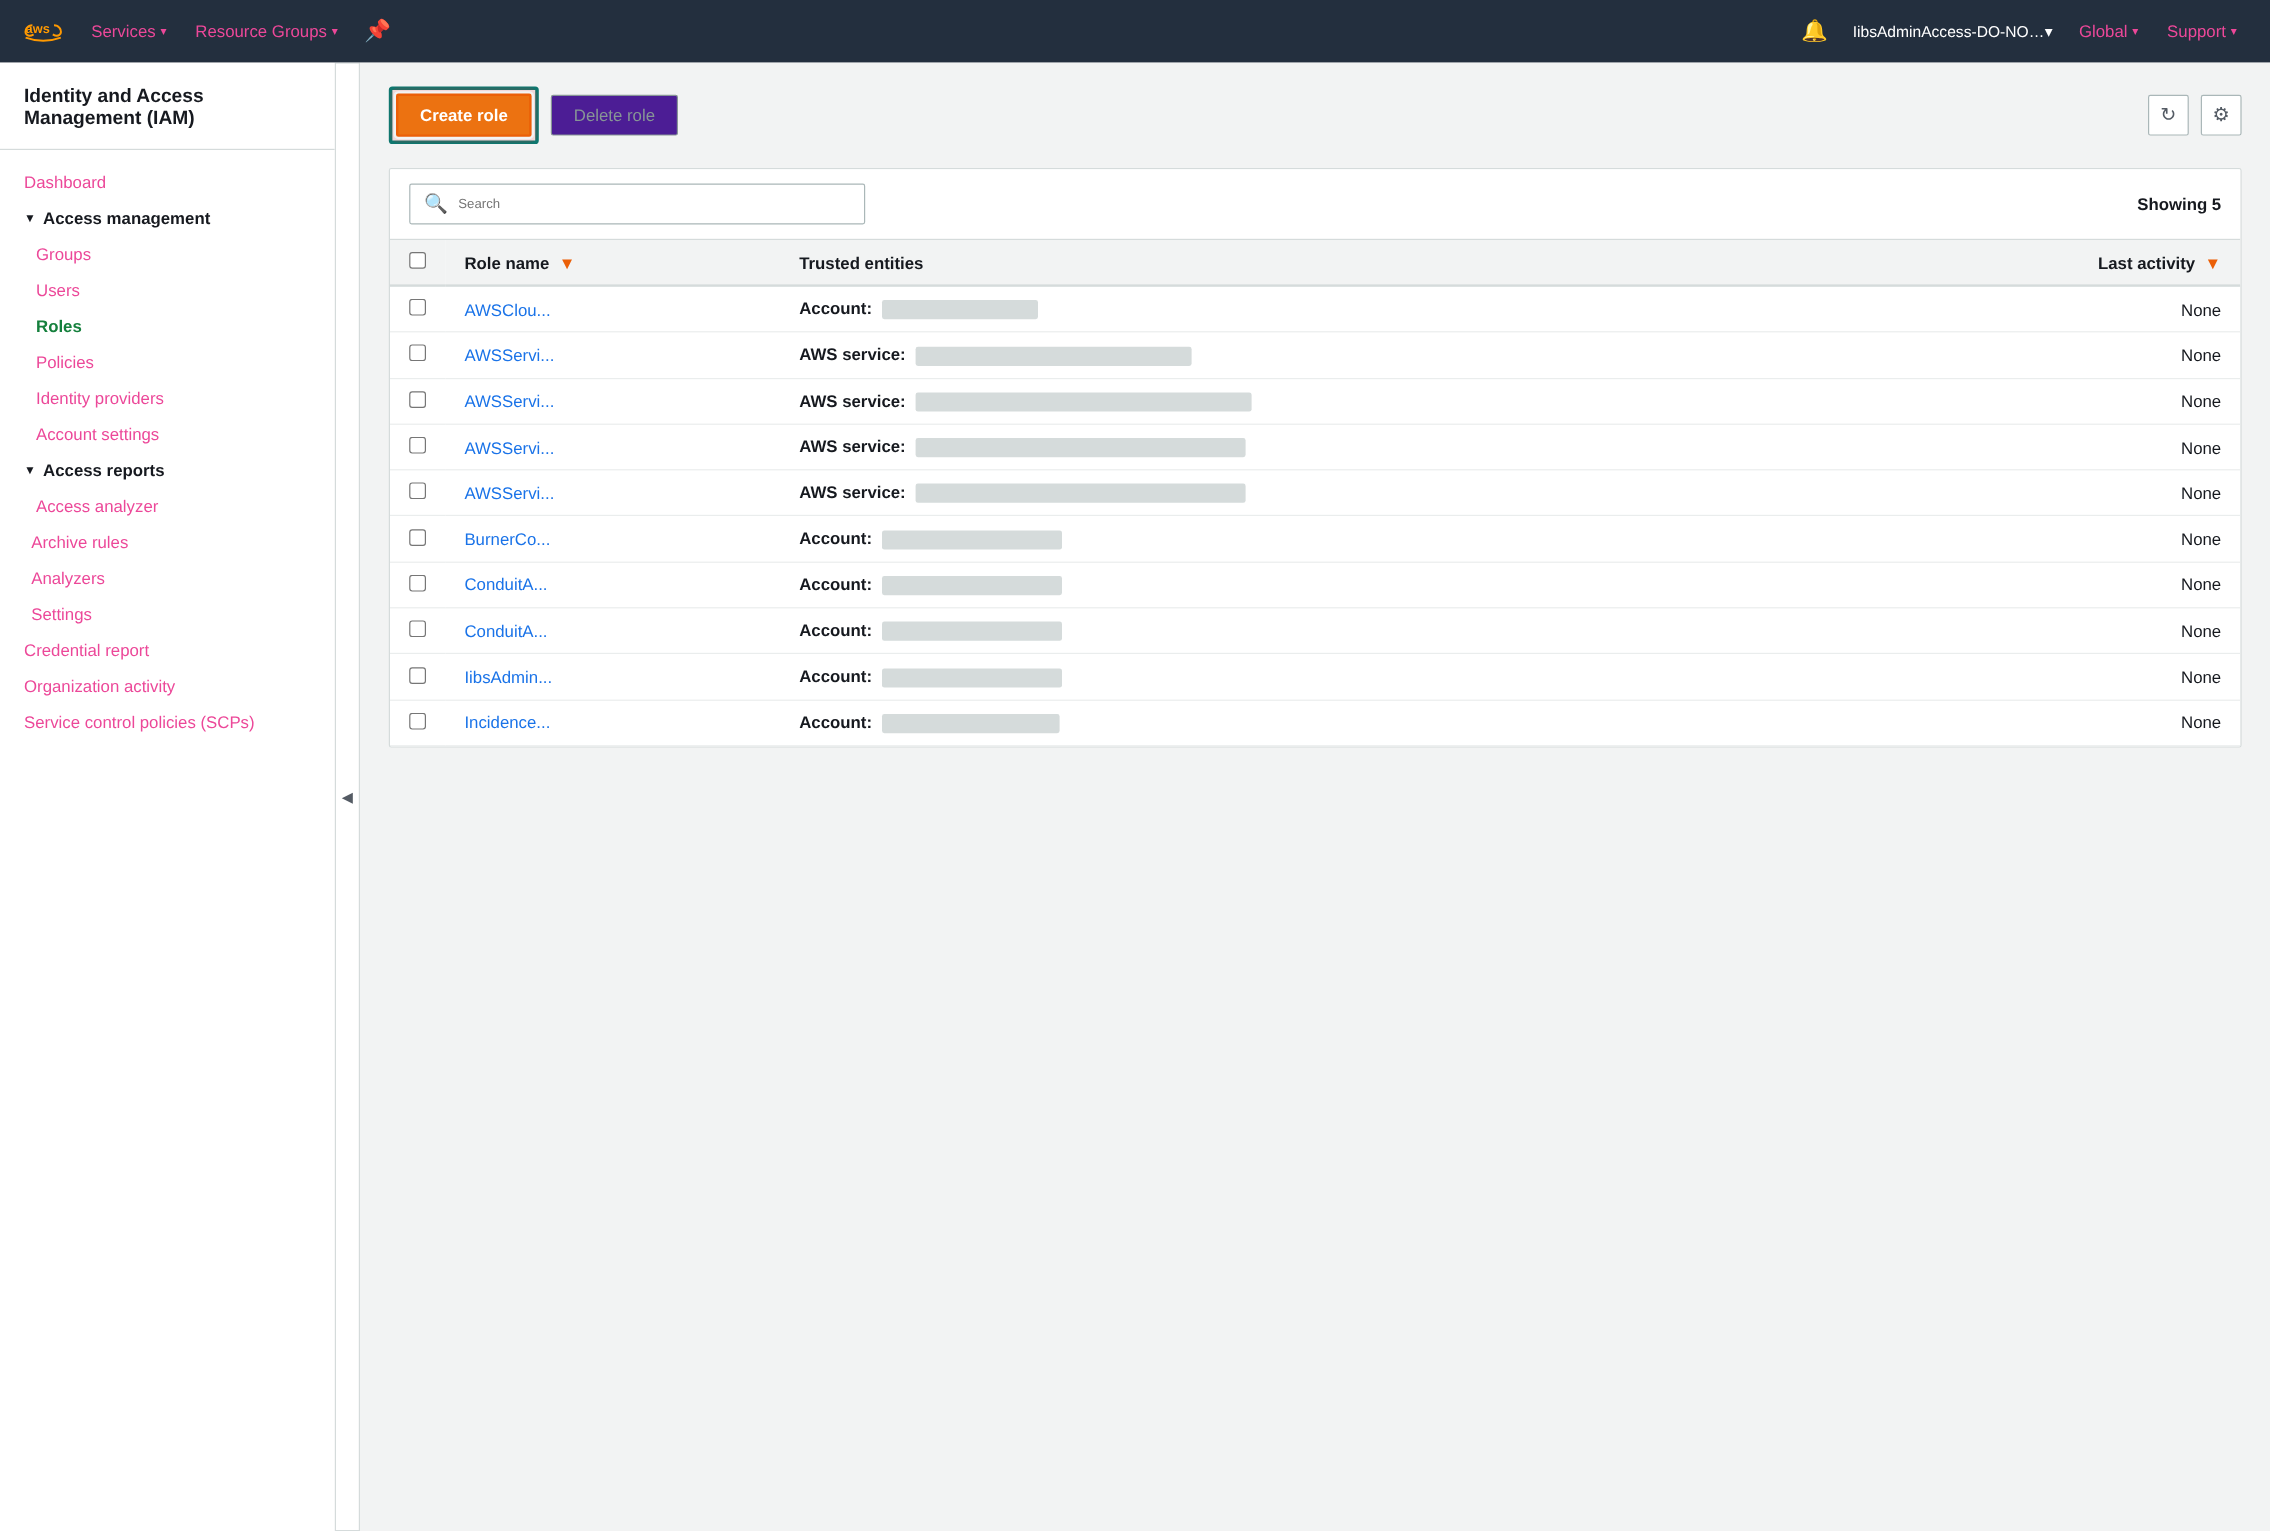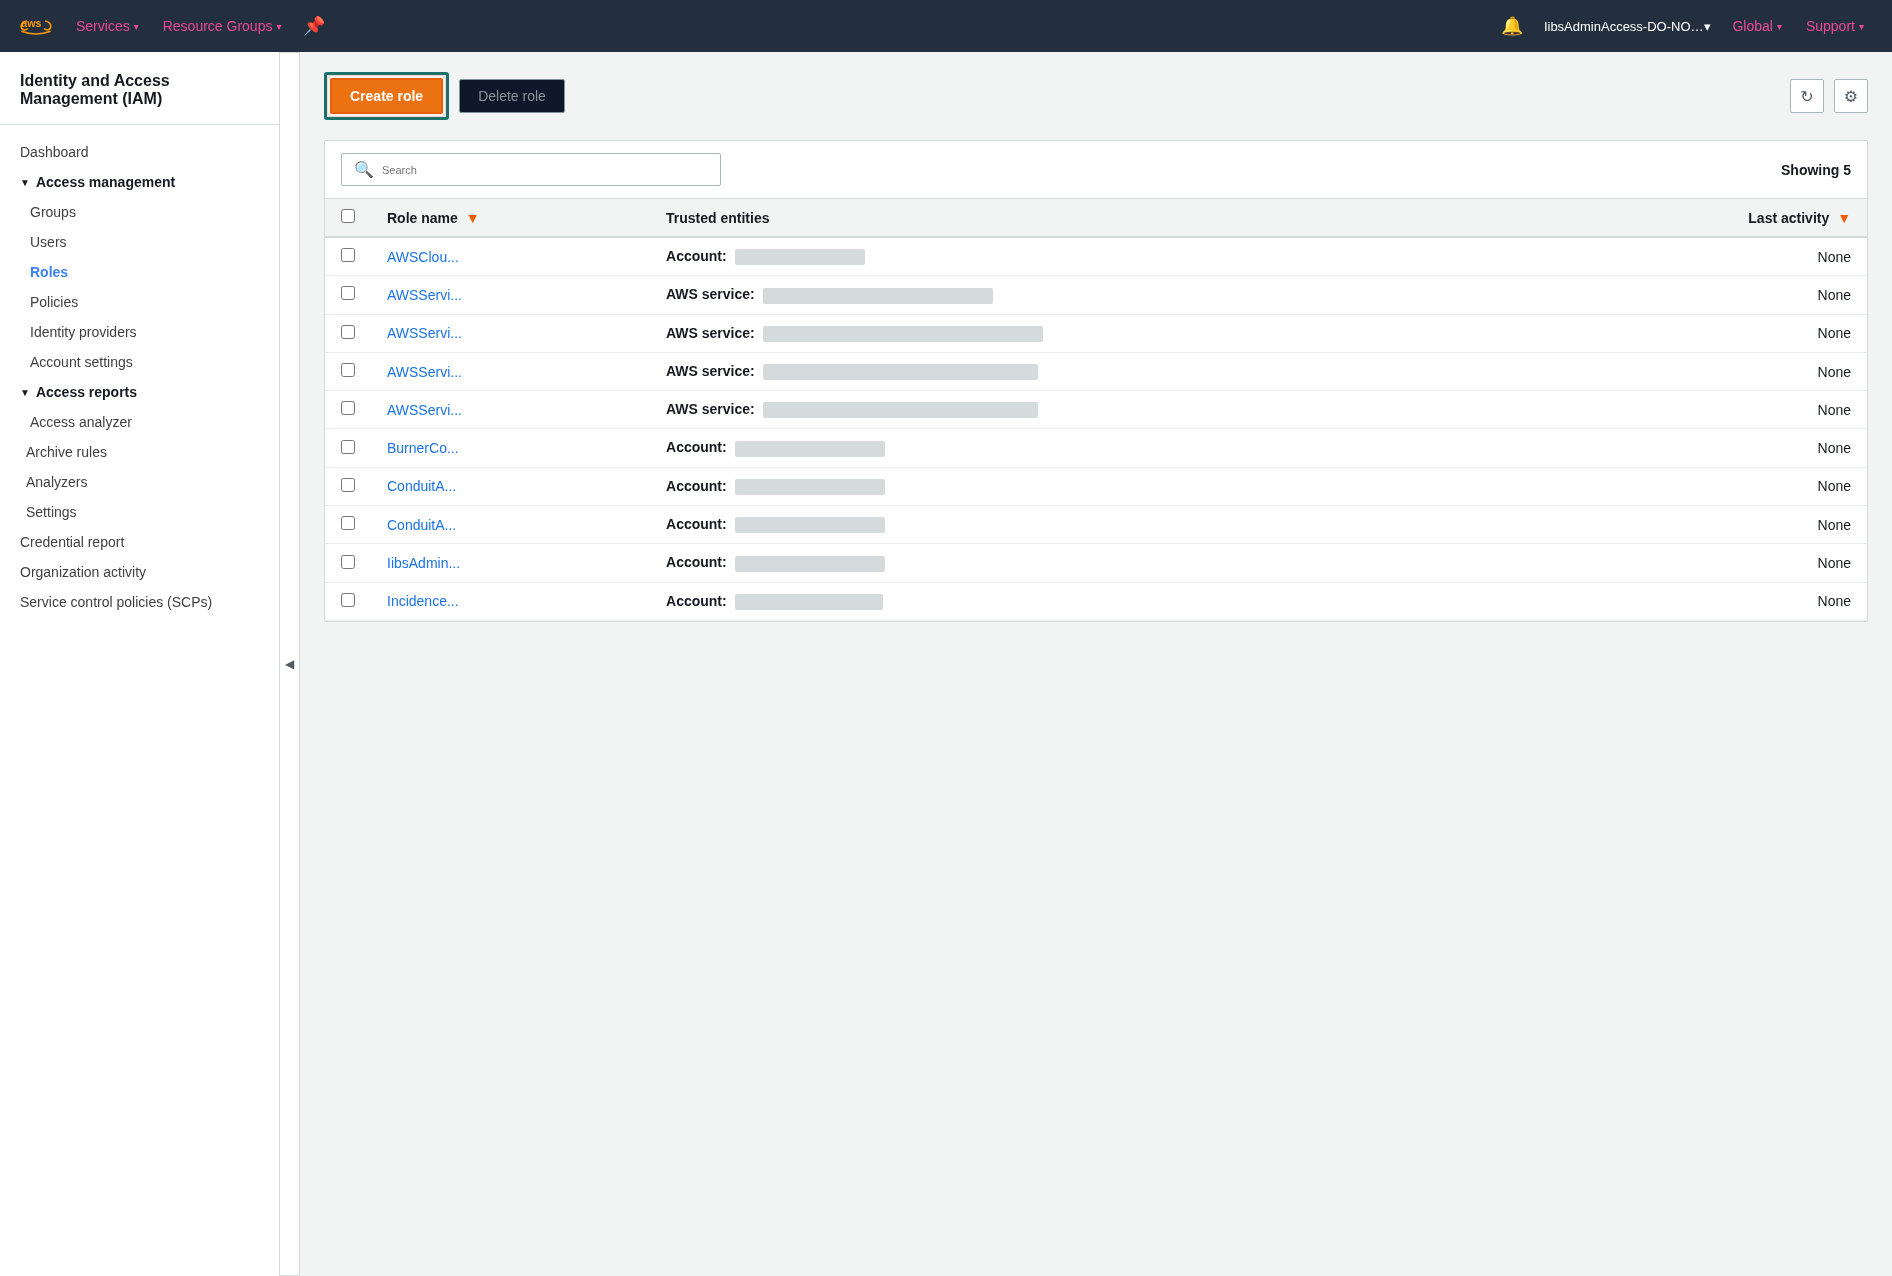--- a/index.html
+++ b/index.html
@@ -84,23 +84,23 @@
       padding: 0 20px 16px 20px;
       border-bottom: 1px solid #d5dbdb;
       margin-bottom: 12px;
     }
     .sidebar-item {
       display: flex;
       align-items: center;
       padding: 7px 20px;
       cursor: pointer;
       font-size: 14px;
-      color: #404040;
-    }
-    .sidebar-item.active { color: #3b82f6; font-weight: 600; }
+      color: #ec4899;
+    }
+    .sidebar-item.active { color: #15803d; font-weight: 600; }
     .sidebar-item.indented { padding-left: 30px; align-items: flex-end; }
     .sidebar-item.indented2 { padding-left: 26px; }
     .sidebar-section {
       display: flex;
       align-items: center;
       padding: 7px 20px;
       cursor: pointer;
       font-size: 14px;
       font-weight: 700;
       color: #16191f;
@@ -137,21 +137,21 @@
       outline: 3px solid #e8202020;
       outline-offset: 2px;
     }
     .create-role-wrapper {
       border: 3px solid #0f766e;
       border-radius: 3px;
       padding: 3px;
       display: inline-block;
     }
     .btn-secondary {
-      background: #0f172a;
+      background: #4c1d95;
       color: #879596;
       border: 1px solid #879596;
       border-radius: 2px;
       padding: 8px 18px;
       font-size: 14px;
       cursor: not-allowed;
     }
     .toolbar-spacer { flex: 1; }
     .icon-btn {
       background: #fff;

